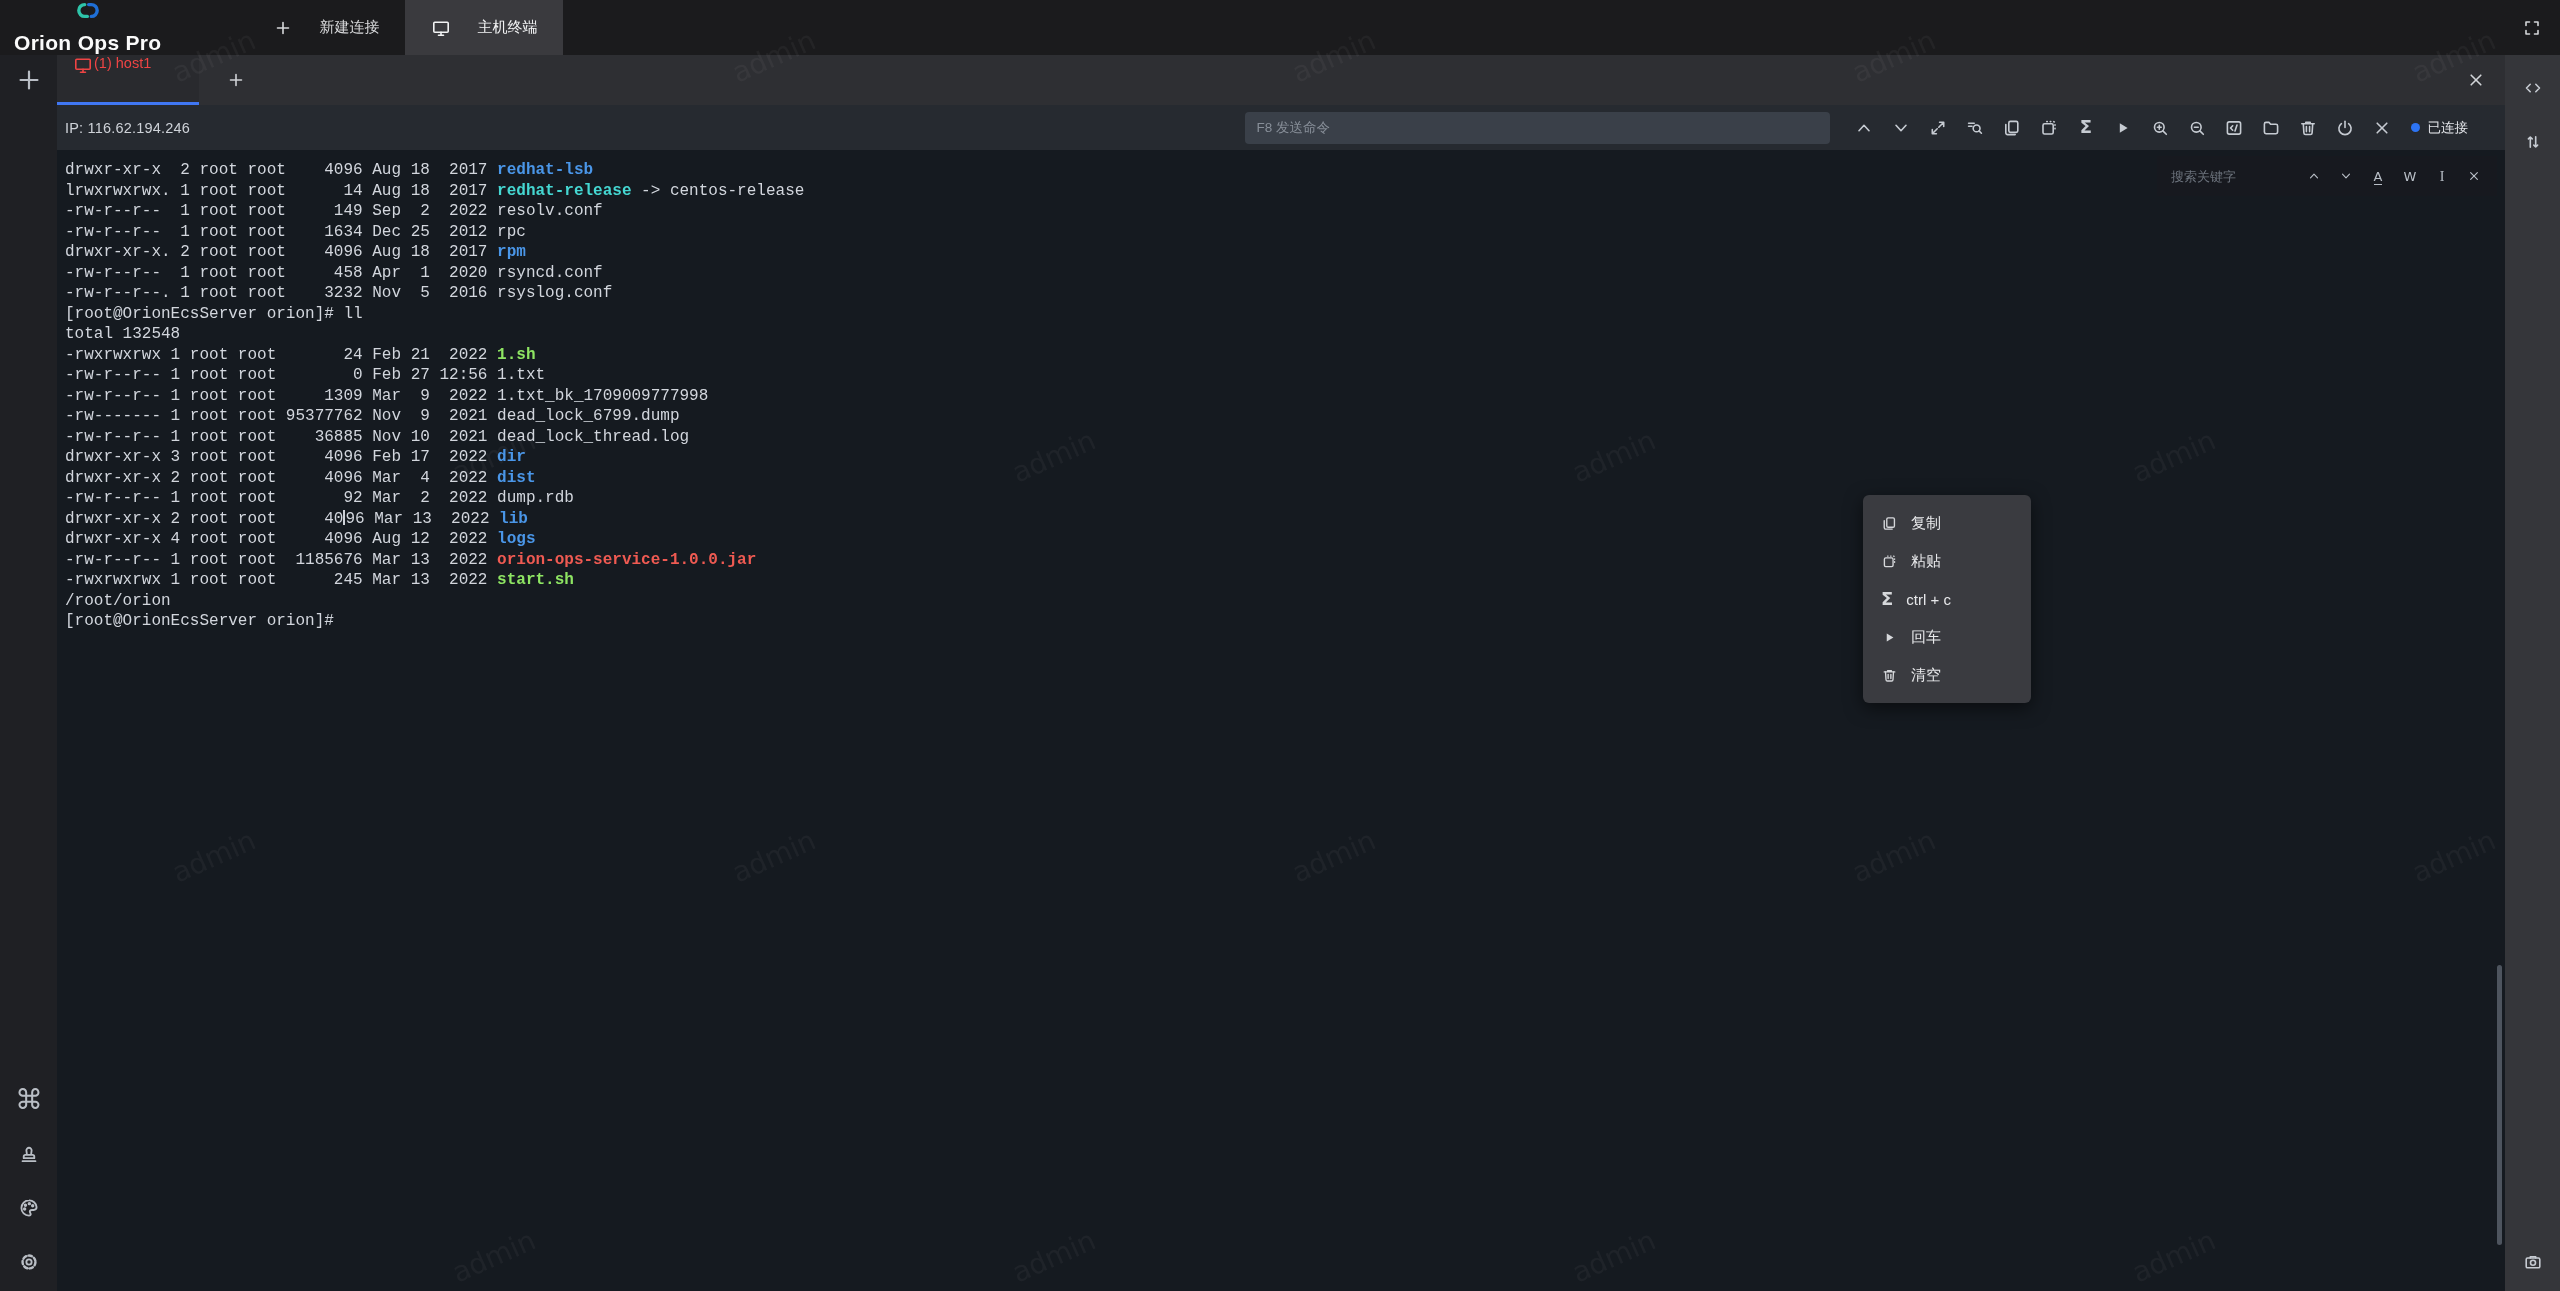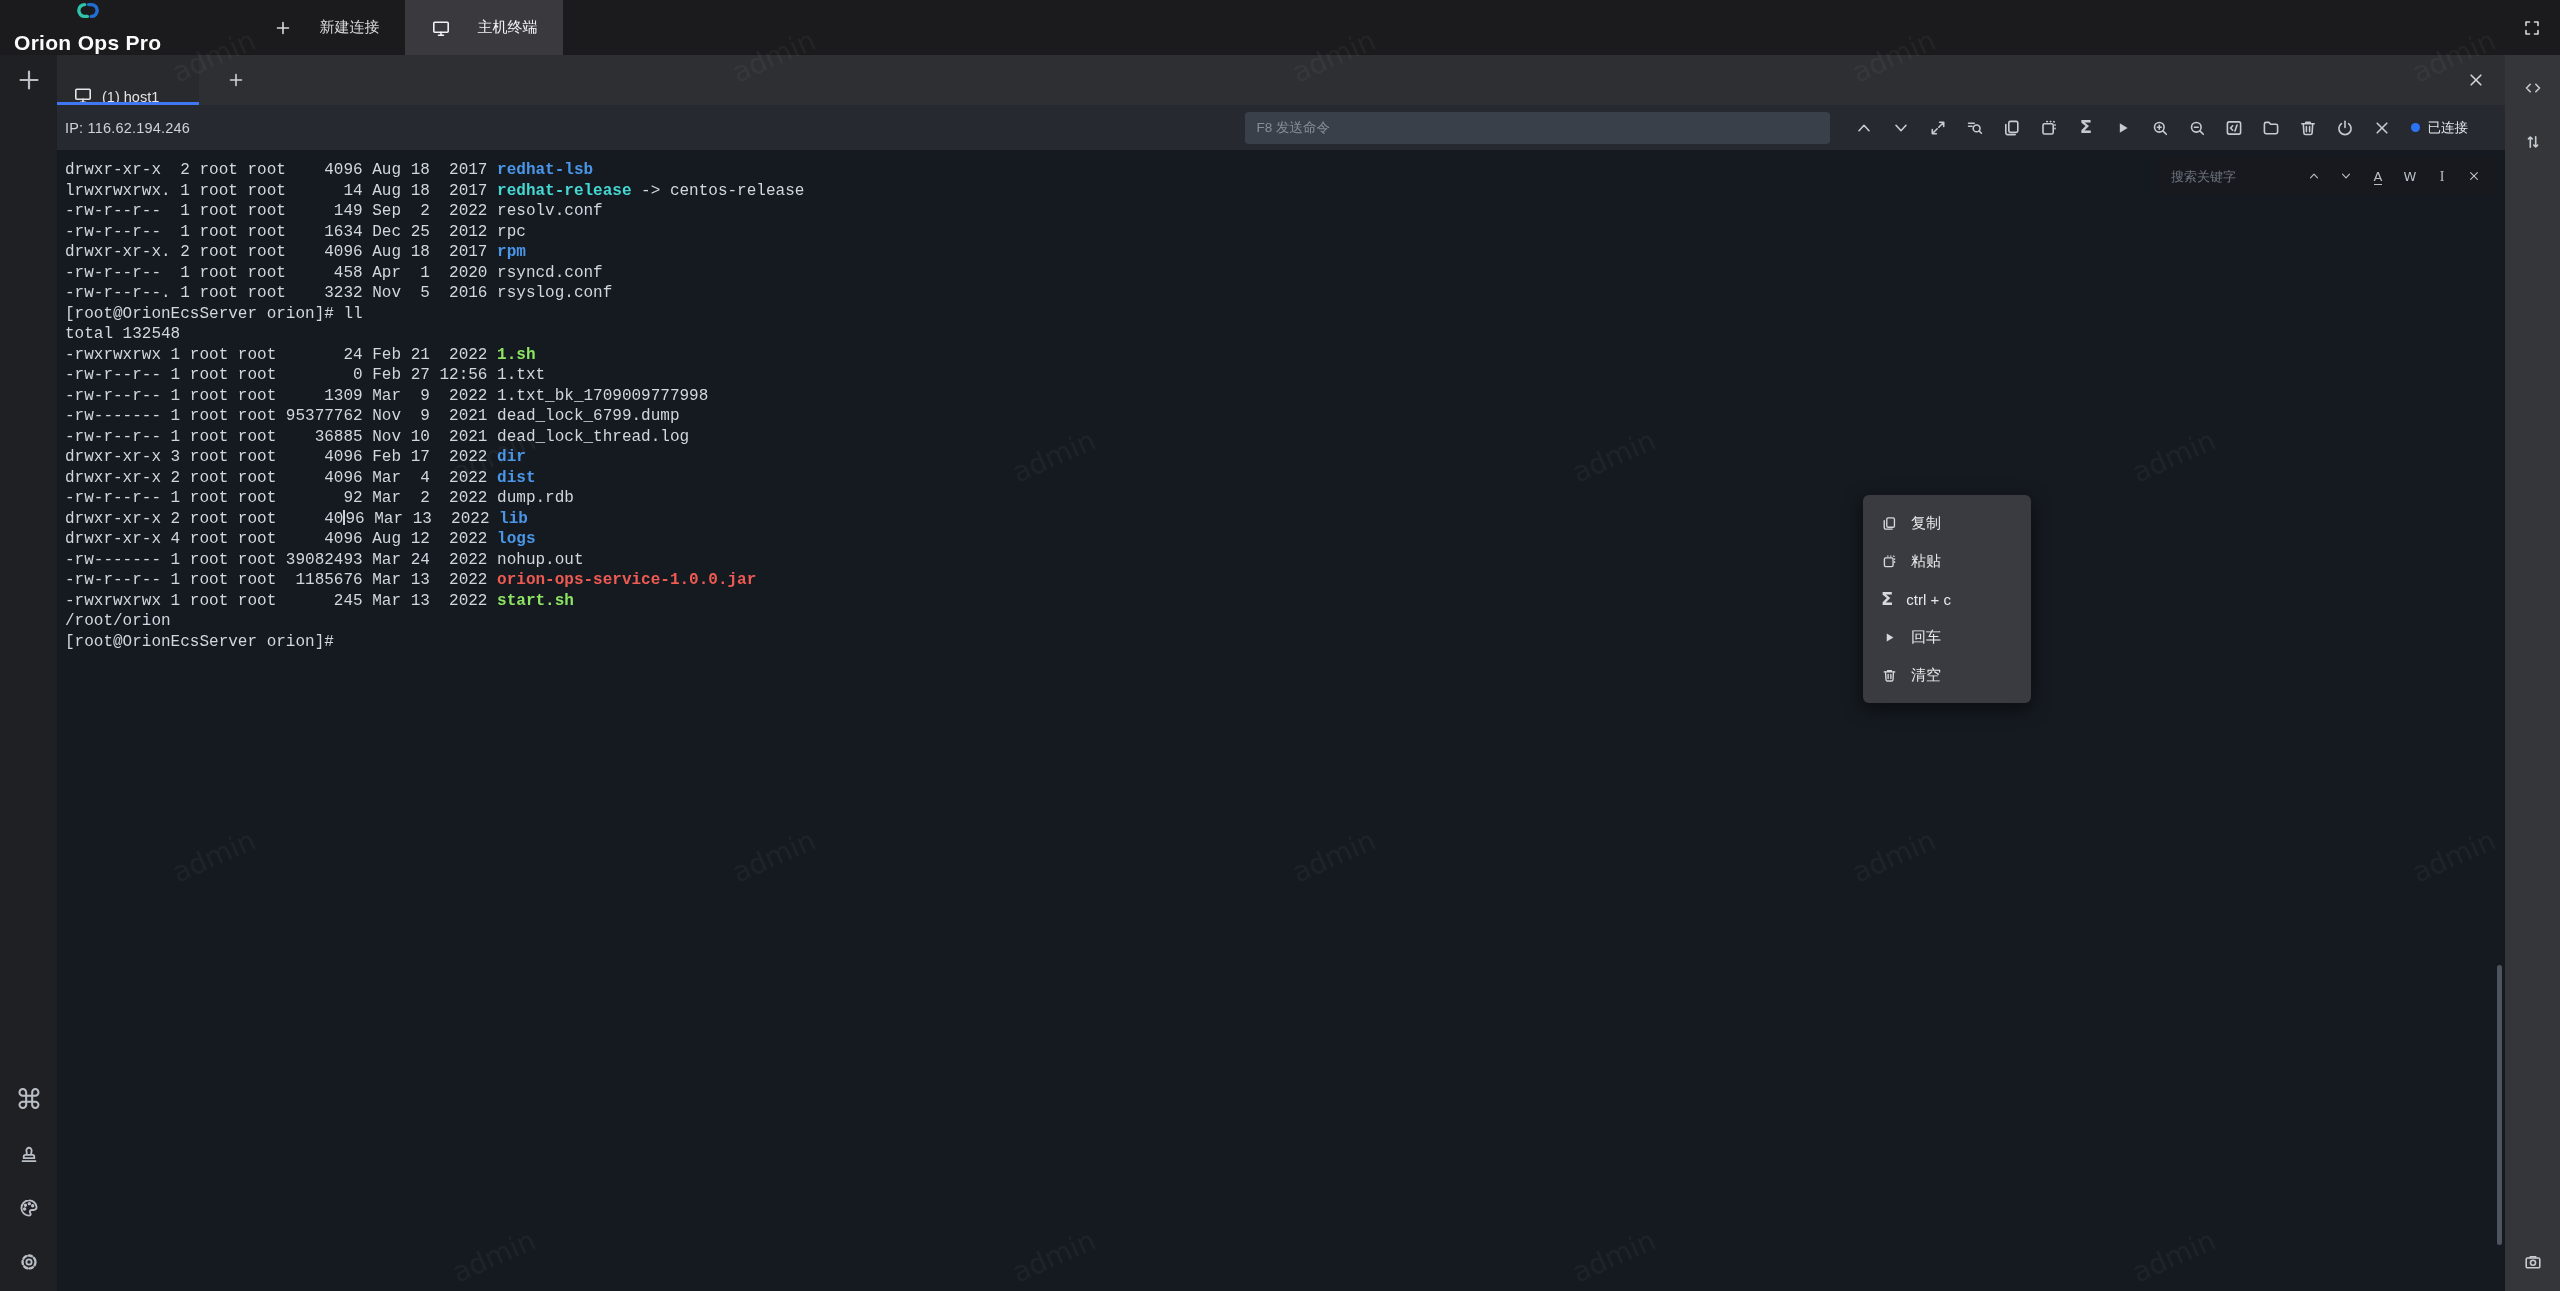--- a/index.html
+++ b/index.html
@@ -20,21 +20,21 @@
   .left-strip { width:57px; background:#1f2024; display:flex; flex-direction:column; align-items:center; flex:none; }
   .strip-btn { width:38px; height:38px; display:flex; align-items:center; justify-content:center; color:#b9bec5; cursor:pointer; }
   .left-strip .strip-top { margin-top:6px; }
   .left-strip .strip-bottom { margin-top:auto; margin-bottom:10px; display:flex; flex-direction:column; gap:16px; align-items:center; }
   .left-strip .strip-bottom .strip-btn svg, .left-strip .strip-bottom .strip-btn .ticon { transform:scale(1.15); }
 
   .center-col { flex:1; display:flex; flex-direction:column; min-width:0; }
 
   
   .tabrow { height:50px; background:#2e2f33; display:flex; align-items:stretch; position:relative; }
-  .term-tab { position:relative; display:flex; align-items:flex-end; gap:9px; padding:0 24px 0 16px; background:#292a2e; color:#e5e5e5; font-size:14.5px; cursor:pointer; min-width:142px; }
+  .term-tab { position:relative; display:flex; align-items:flex-start; gap:1px; padding:0 24px 0 16px; background:#292a2e; color:#ef4444; font-size:14.5px; cursor:pointer; min-width:142px; }
   .term-tab .underline { position:absolute; left:0; right:0; bottom:0; height:3px; background:#4077f3; }
   .tab-add { width:46px; display:flex; align-items:center; justify-content:center; color:#cfd2d6; cursor:pointer; margin-left:14px; }
   .tabrow-close { position:absolute; right:12px; top:0; height:50px; width:34px; display:flex; align-items:center; justify-content:center; color:#d2d5d9; cursor:pointer; }
 
   
   .toolbar { height:45px; background:#262a30; display:flex; align-items:center; padding:0 27px 0 8px; gap:2px; }
   .ip-label { font-size:14.5px; color:#ced2d8; letter-spacing:.2px; white-space:nowrap; }
   .tb-spacer { flex:1; }
   .cmd-input { width:585px; height:32px; background:#3a4049; border:none; border-radius:4px; color:#dfe2e6; font-size:13.5px; padding:0 12px; outline:none; margin-right:14px; }
   .cmd-input::placeholder { color:#878e98; }
@@ -334,21 +334,20 @@
           <div class="tl"><span>-rwxrwxrwx 1 root root       24 Feb 21  2022 </span><span class="c-exec">1.sh</span></div>
           <div class="tl"><span>-rw-r--r-- 1 root root        0 Feb 27 12:56 1.txt</span></div>
           <div class="tl"><span>-rw-r--r-- 1 root root     1309 Mar  9  2022 1.txt_bk_1709009777998</span></div>
           <div class="tl"><span>-rw------- 1 root root 95377762 Nov  9  2021 dead_lock_6799.dump</span></div>
           <div class="tl"><span>-rw-r--r-- 1 root root    36885 Nov 10  2021 dead_lock_thread.log</span></div>
           <div class="tl"><span>drwxr-xr-x 3 root root     4096 Feb 17  2022 </span><span class="c-dir">dir</span></div>
           <div class="tl"><span>drwxr-xr-x 2 root root     4096 Mar  4  2022 </span><span class="c-dir">dist</span></div>
           <div class="tl"><span>-rw-r--r-- 1 root root       92 Mar  2  2022 dump.rdb</span></div>
           <div class="tl"><span>drwxr-xr-x 2 root root     40</span><span class="c-caret"></span><span>96 Mar 13  2022 </span><span class="c-dir">lib</span></div>
           <div class="tl"><span>drwxr-xr-x 4 root root     4096 Aug 12  2022 </span><span class="c-dir">logs</span></div>
-          <div class="tl"><span>-rw------- 1 root root 39082493 Mar 24  2022 nohup.out</span></div>
           <div class="tl"><span>-rw-r--r-- 1 root root  1185676 Mar 13  2022 </span><span class="c-archive">orion-ops-service-1.0.0.jar</span></div>
           <div class="tl"><span>-rwxrwxrwx 1 root root      245 Mar 13  2022 </span><span class="c-exec">start.sh</span></div>
           <div class="tl"><span>/root/orion</span></div>
           <div class="tl"><span>[root@OrionEcsServer orion]# </span></div>
         </div>
 
       <div class="search-bar">
         <input class="search-input" placeholder="搜索关键字" style="">
         <span id="search-buttons" style="display:flex;align-items:center;gap:6px;margin-left:8px;">
             <div class="sb-btn">

